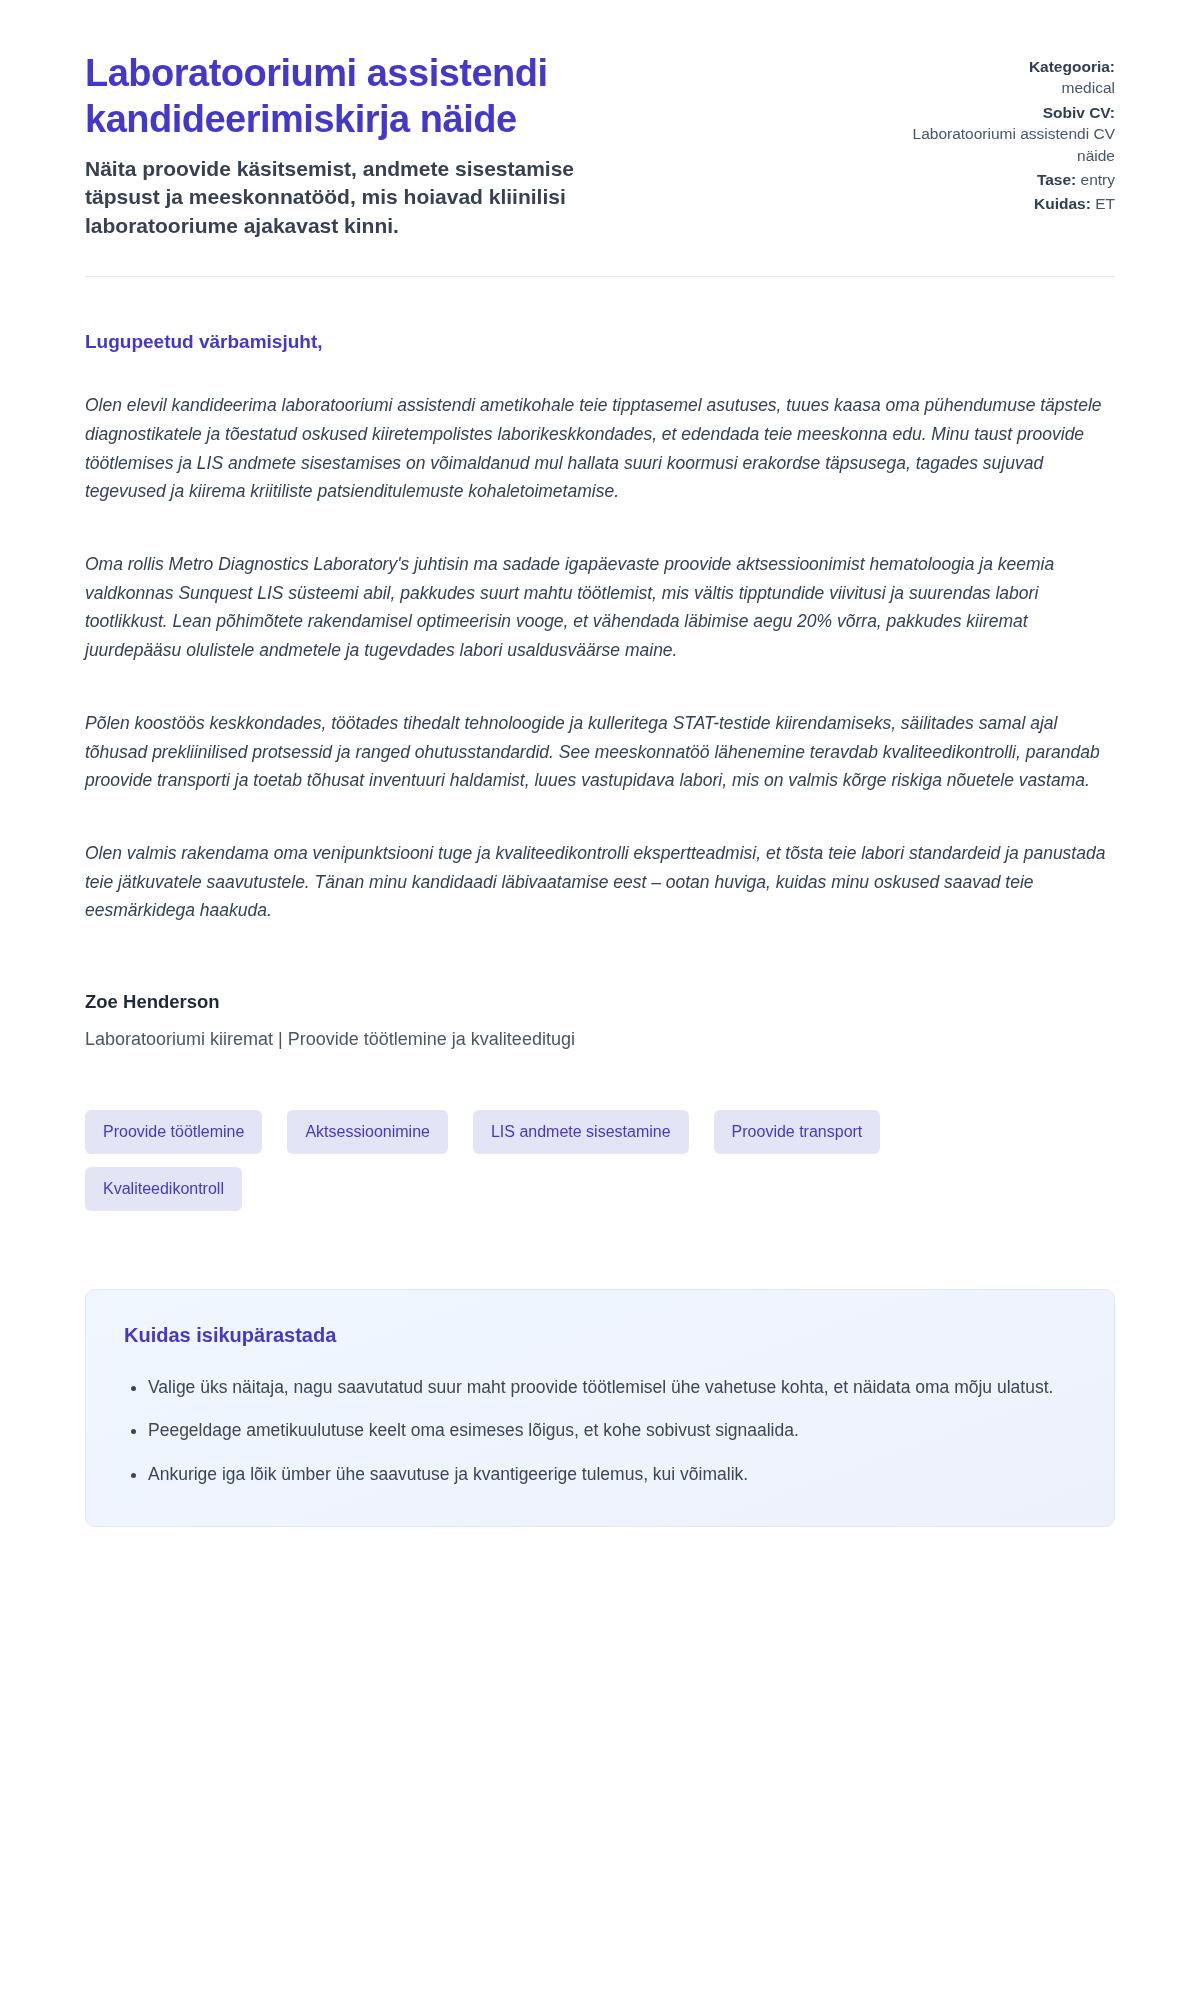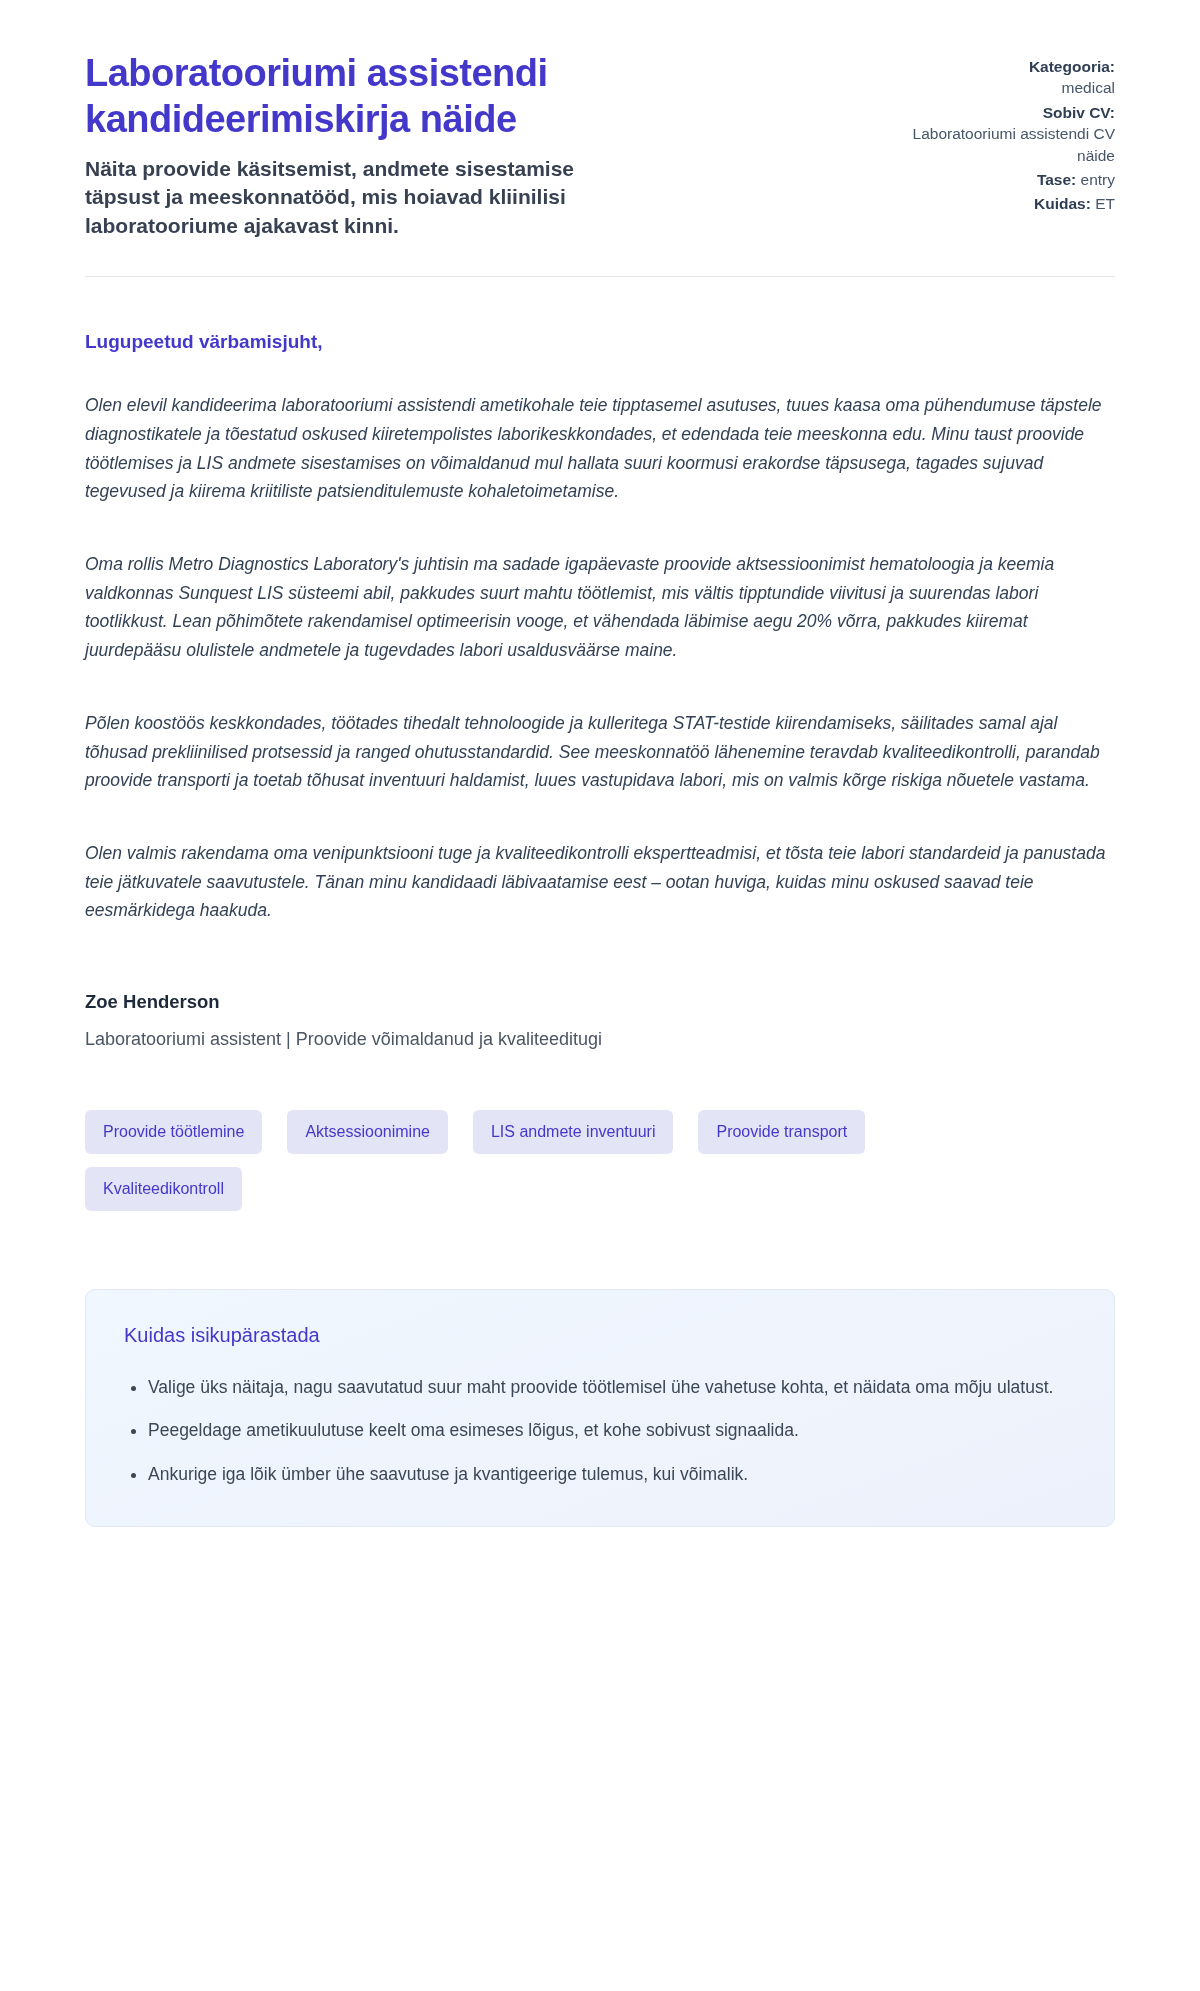--- a/index.html
+++ b/index.html
@@ -111,21 +111,21 @@
   .tips{
     margin-top:78px;
     background:linear-gradient(160deg,#f0f7ff 0%, #edf1fb 100%);
     border:1px solid #e3e8f6;
     border-radius:10px;
     padding:34px 38px 38px;
   }
   .tips-title{
     margin:0 0 26px;
     font-size:20px;
-    font-weight:normal;
+    font-weight:bold;
     color:var(--accent);
   }
   .tips-list{
     margin:0;
     padding-left:24px;
     color:#3b4757;
     font-size:17.5px;
     line-height:1.62;
   }
   .tip{margin-bottom:15px;}
@@ -175,29 +175,29 @@
         <p class="para">Olen elevil kandideerima laboratooriumi assistendi ametikohale teie tipptasemel asutuses, tuues kaasa oma pühendumuse täpstele diagnostikatele ja tõestatud oskused kiiretempolistes laborikeskkondades, et edendada teie meeskonna edu. Minu taust proovide töötlemises ja LIS andmete sisestamises on võimaldanud mul hallata suuri koormusi erakordse täpsusega, tagades sujuvad tegevused ja kiirema kriitiliste patsienditulemuste kohaletoimetamise.</p>
 
         <p class="para">Oma rollis Metro Diagnostics Laboratory's juhtisin ma sadade igapäevaste proovide aktsessioonimist hematoloogia ja keemia valdkonnas Sunquest LIS süsteemi abil, pakkudes suurt mahtu töötlemist, mis vältis tipptundide viivitusi ja suurendas labori tootlikkust. Lean põhimõtete rakendamisel optimeerisin vooge, et vähendada läbimise aegu 20% võrra, pakkudes kiiremat juurdepääsu olulistele andmetele ja tugevdades labori usaldusväärse maine.</p>
 
         <p class="para">Põlen koostöös keskkondades, töötades tihedalt tehnoloogide ja kulleritega STAT-testide kiirendamiseks, säilitades samal ajal tõhusad prekliinilised protsessid ja ranged ohutusstandardid. See meeskonnatöö lähenemine teravdab kvaliteedikontrolli, parandab proovide transporti ja toetab tõhusat inventuuri haldamist, luues vastupidava labori, mis on valmis kõrge riskiga nõuetele vastama.</p>
 
         <p class="para">Olen valmis rakendama oma venipunktsiooni tuge ja kvaliteedikontrolli ekspertteadmisi, et tõsta teie labori standardeid ja panustada teie jätkuvatele saavutustele. Tänan minu kandidaadi läbivaatamise eest – ootan huviga, kuidas minu oskused saavad teie eesmärkidega haakuda.</p>
       </div>
 
     <p class="sig-name">Zoe Henderson</p>
-    <p class="sig-title">Laboratooriumi assistent | Proovide võimaldanud ja kvaliteeditugi</p>
+    <p class="sig-title">Laboratooriumi kiiremat | Proovide töötlemine ja kvaliteeditugi</p>
 
     <div class="tags">
 
         <span class="tag">Proovide töötlemine</span>
 
         <span class="tag">Aktsessioonimine</span>
 
-        <span class="tag">LIS andmete inventuuri</span>
+        <span class="tag">LIS andmete sisestamine</span>
 
         <span class="tag">Proovide transport</span>
 
         <span class="tag">Kvaliteedikontroll</span>
       </div>
 
     <section class="tips">
       <h2 class="tips-title">Kuidas isikupärastada</h2>
       <ul class="tips-list">
 

